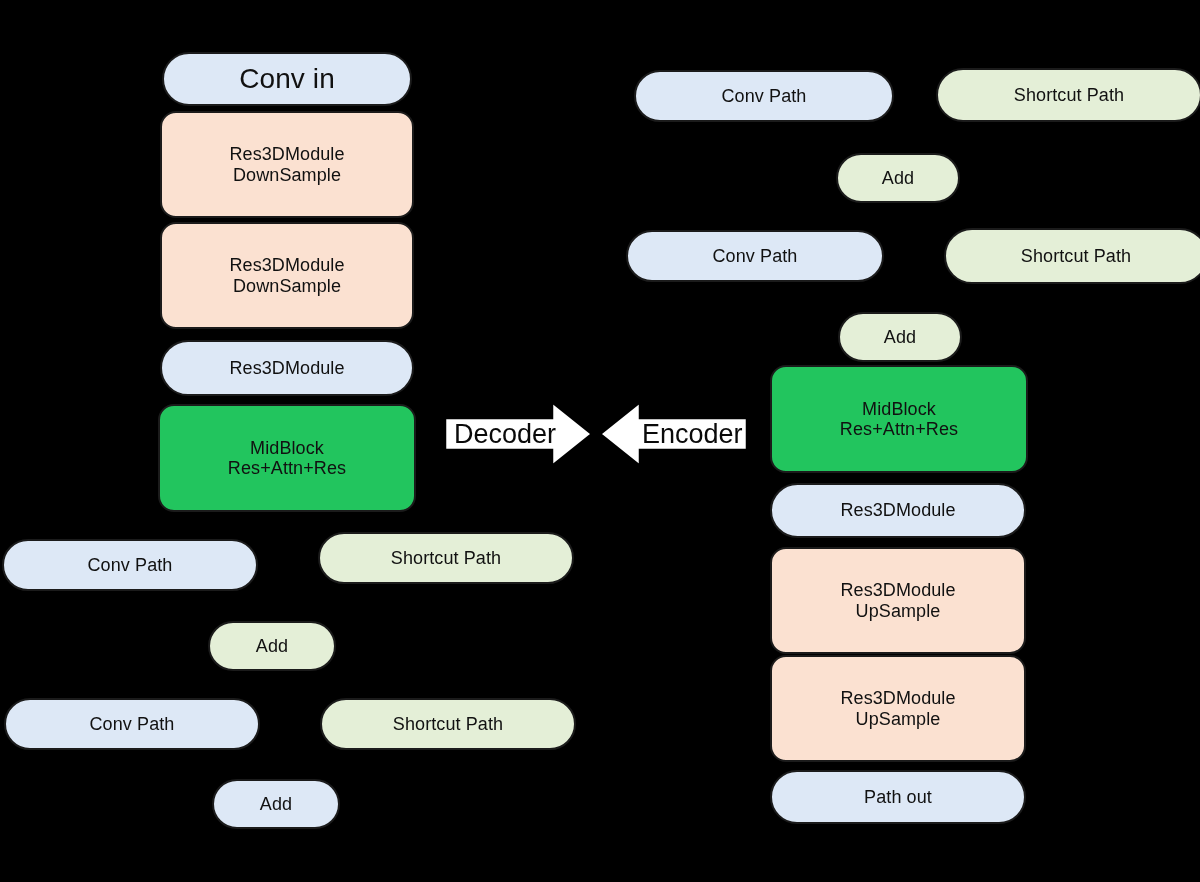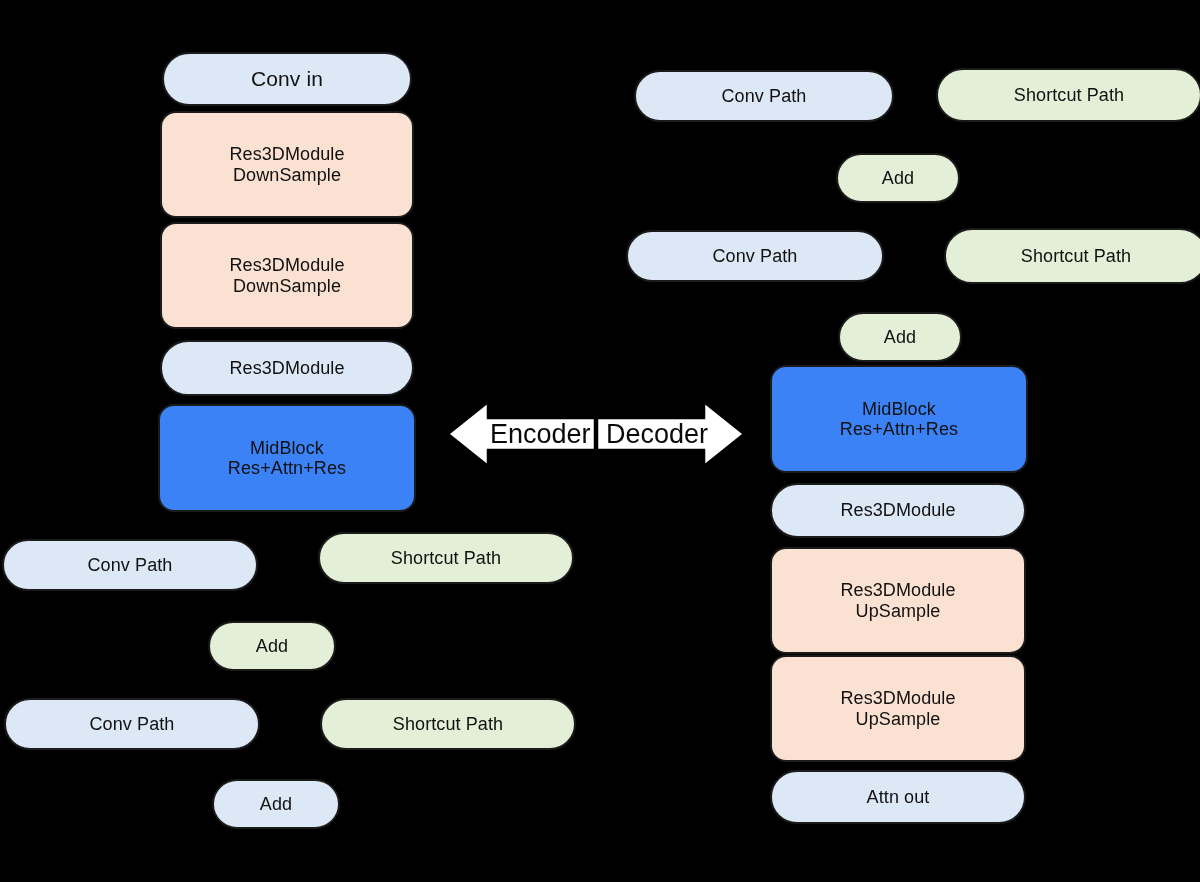--- a/index.html
+++ b/index.html
@@ -35,23 +35,23 @@
     letter-spacing: 0.1px;
     box-shadow: 6px 6px 0 rgba(0,0,0,0.85);
     white-space: nowrap;
   }
   .node .ln { display: block; }
 
   .pill   { border-radius: 999px; }
   .blue   { background: #dde8f6; }
   .green  { background: #e4efd7; }
   .peach  { background: #fbe1d1; }
-  .yellow { background: #3b82f6; }
+  .yellow { background: #22c55e; }
 
-  .fs-lg  { font-size: 21px; }
+  .fs-lg  { font-size: 28px; }
   .fs-md  { font-size: 18px; }
 
   
   .arrow-wrap {
     position: absolute;
     display: flex;
     align-items: center;
   }
   .arrow {
     position: relative;
@@ -119,21 +119,21 @@
     <span class="ln">Res3DModule</span>
     <span class="ln">UpSample</span>
   </div>
 
   <div class="node peach fs-md" style="left:770px; top:655px; width:256px; height:107px;">
     <span class="ln">Res3DModule</span>
     <span class="ln">UpSample</span>
   </div>
 
   <div class="node pill blue fs-md" style="left:770px; top:770px; width:256px; height:54px;">
-    <span class="ln">Attn out</span>
+    <span class="ln">Path out</span>
   </div>
 
   <div class="node pill blue fs-md" style="left:634px; top:70px; width:260px; height:52px;">
     <span class="ln">Conv Path</span>
   </div>
 
   <div class="node pill green fs-md" style="left:936px; top:68px; width:266px; height:54px;">
     <span class="ln">Shortcut Path</span>
   </div>
 
@@ -170,26 +170,26 @@
   </div>
 
   <div class="node pill blue fs-md" style="left:212px; top:779px; width:128px; height:50px;">
     <span class="ln">Add</span>
   </div>
 
   <div class="arrow-wrap" style="left:444px; top:396px;">
 
     <div class="arrow" style="width:152px;">
       <svg width="152" height="76" viewBox="0 0 152 76">
-        <polygon points="4,38 44,6 44,22 151,22 151,54 44,54 44,70" fill="#ffffff" stroke="#000000" stroke-width="2.5" stroke-linejoin="miter"></polygon>
+        <polygon points="148,38 108,6 108,22 1,22 1,54 108,54 108,70" fill="#ffffff" stroke="#000000" stroke-width="2.5" stroke-linejoin="miter"></polygon>
       </svg>
-      <span class="arrow-label" style="margin-left:42px;">Encoder</span>
+      <span class="arrow-label" style="margin-left:6px;">Decoder</span>
     </div>
 
     <div class="arrow" style="width:152px;">
       <svg width="152" height="76" viewBox="0 0 152 76">
-        <polygon points="148,38 108,6 108,22 1,22 1,54 108,54 108,70" fill="#ffffff" stroke="#000000" stroke-width="2.5" stroke-linejoin="miter"></polygon>
+        <polygon points="4,38 44,6 44,22 151,22 151,54 44,54 44,70" fill="#ffffff" stroke="#000000" stroke-width="2.5" stroke-linejoin="miter"></polygon>
       </svg>
-      <span class="arrow-label" style="margin-left:6px;">Decoder</span>
+      <span class="arrow-label" style="margin-left:42px;">Encoder</span>
     </div>
   </div>
 
 </div>
 
 </body></html>

